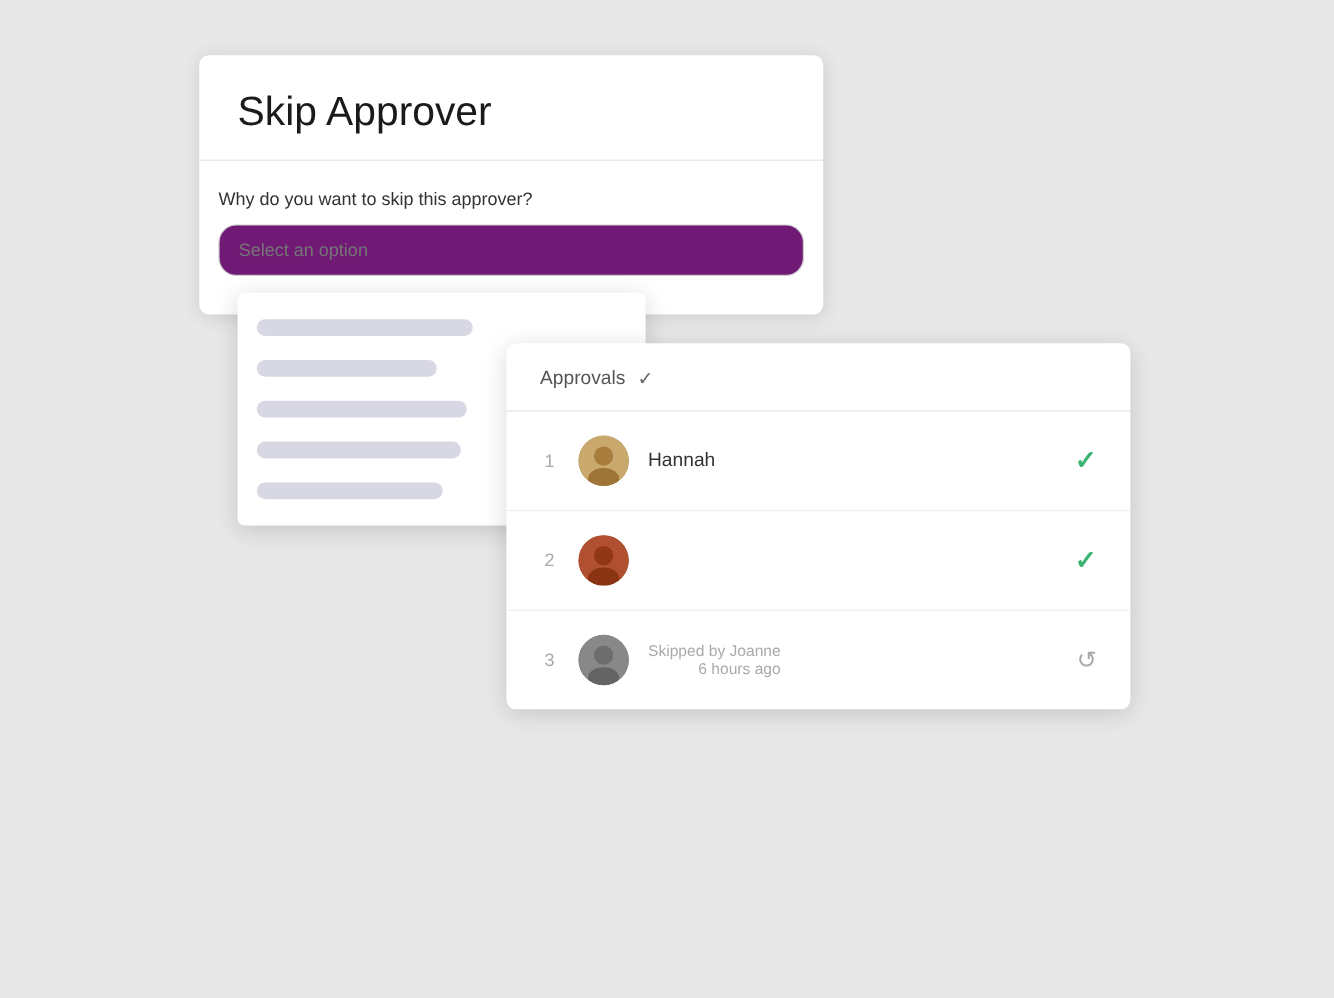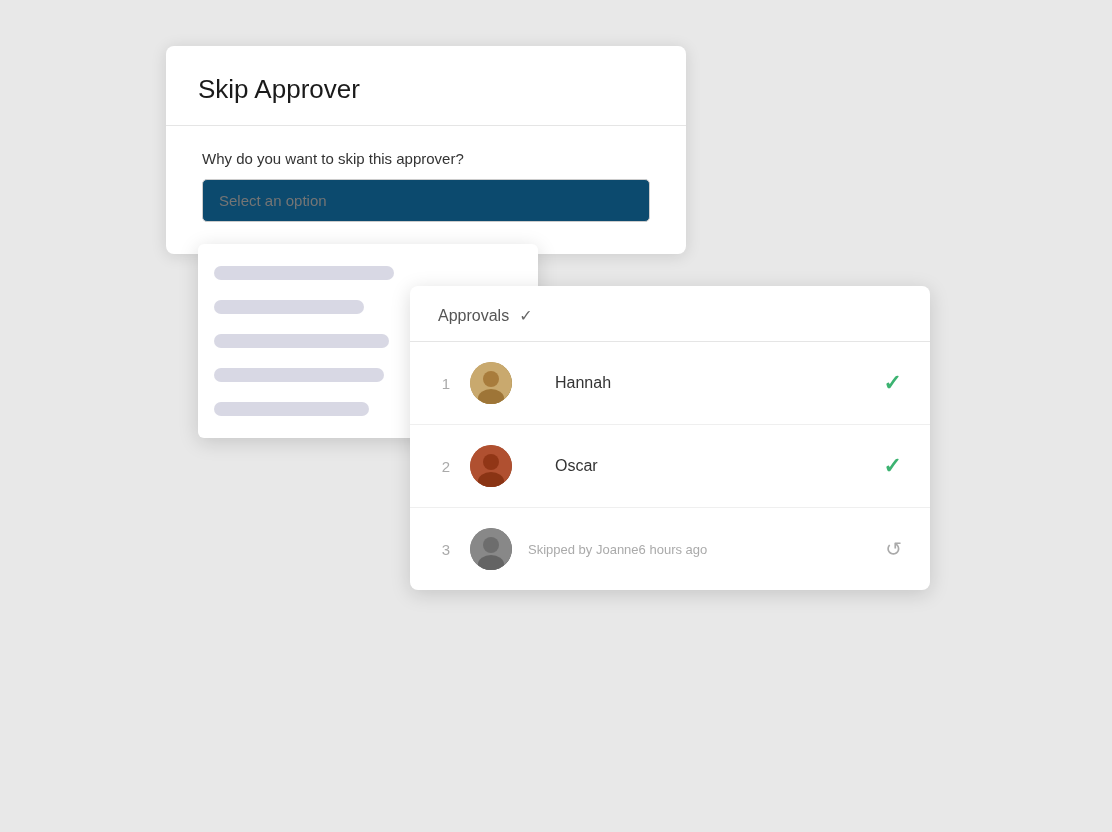--- a/index.html
+++ b/index.html
@@ -28,40 +28,40 @@
       border-radius: 8px;
       box-shadow: 0 2px 16px rgba(0,0,0,0.12);
       z-index: 1;
       overflow: visible;
     }
     .skip-approver-header {
       padding: 28px 32px 20px;
       border-bottom: 1px solid #e5e5e5;
     }
     .skip-approver-title {
-      font-size: 26px;
+      font-size: 34px;
       font-weight: 400;
       color: #1a1a1a;
     }
     .skip-approver-body {
-      padding: 24px 36px 32px;
+      padding: 24px 16px 32px;
     }
     .skip-approver-label {
       font-size: 15px;
       color: #333;
       margin-bottom: 12px;
     }
     .select-input {
       width: 100%;
       border: 1.5px solid #ccc;
-      border-radius: 5px;
+      border-radius: 15px;
       padding: 12px 16px;
       font-size: 15px;
       color: #aaa;
-      background: #0c4a6e;
+      background: #701a75;
       outline: none;
       cursor: pointer;
       appearance: none;
     }
     
     .dropdown-list {
       position: absolute;
       top: 198px;
       left: 32px;
       width: 340px;
@@ -79,21 +79,21 @@
     .dropdown-item-bar {
       height: 14px;
       border-radius: 7px;
       background: #c8c8d8;
       opacity: 0.7;
     }
     
     .approvals-card {
       position: absolute;
       top: 240px;
-      right: 16px;
+      right: 4px;
       width: 520px;
       background: #fff;
       border-radius: 8px;
       box-shadow: 0 4px 20px rgba(0,0,0,0.15);
       z-index: 2;
       padding: 0;
     }
     .approvals-header {
       padding: 20px 28px 16px;
       display: flex;
@@ -140,25 +140,24 @@
       font-weight: 600;
       color: #fff;
     }
     .avatar-hannah { background: linear-gradient(135deg, #c9a96e, #8b6914); }
     .avatar-oscar  { background: linear-gradient(135deg, #c06040, #7a3010); }
     .avatar-william{ background: linear-gradient(135deg, #909090, #505050); }
     .approver-name {
       font-size: 16px;
       color: #333;
       flex: 1;
-      margin-left: 27px;
     }
     .skip-info {
       display: flex;
-      flex-direction: row;
+      flex-direction: column;
       align-items: flex-end;
       margin-right: 8px;
     }
     .skip-text {
       font-size: 13px;
       color: #aaa;
     }
     .check-icon-green {
       color: #3cb371;
       font-size: 22px;
@@ -227,21 +226,20 @@
 
     <div class="approver-row">
       <span class="approver-number">2</span>
       <div class="avatar avatar-oscar">
         <svg width="42" height="42">
           <circle cx="21" cy="21" r="21" fill="#b05030"></circle>
           <circle cx="21" cy="17" r="8" fill="#8a3010" opacity="0.8"></circle>
           <ellipse cx="21" cy="36" rx="13" ry="9" fill="#7a2808" opacity="0.7"></ellipse>
         </svg>
       </div>
-      <span class="approver-name">Oscar</span>
       <span class="check-icon-green">✓</span>
     </div>
 
     <div class="approver-row">
       <span class="approver-number">3</span>
       <div class="avatar avatar-william">
         <svg width="42" height="42">
           <circle cx="21" cy="21" r="21" fill="#888"></circle>
           <circle cx="21" cy="17" r="8" fill="#666" opacity="0.8"></circle>
           <ellipse cx="21" cy="36" rx="13" ry="9" fill="#555" opacity="0.7"></ellipse>

